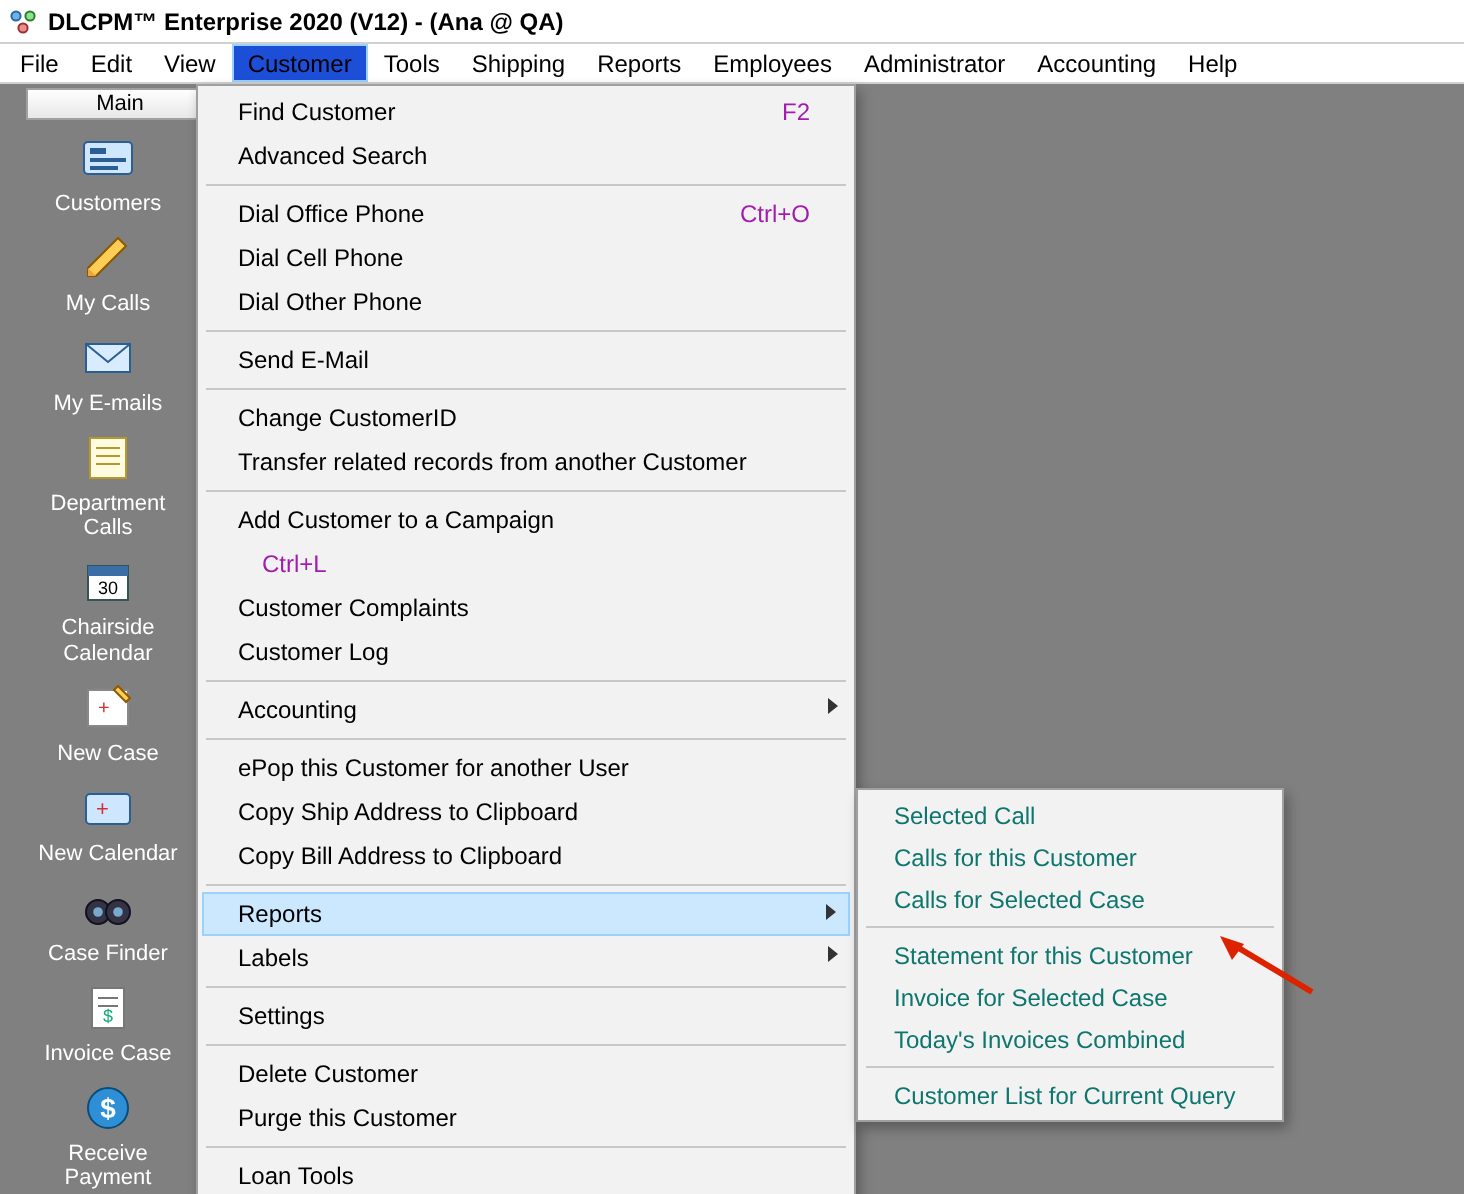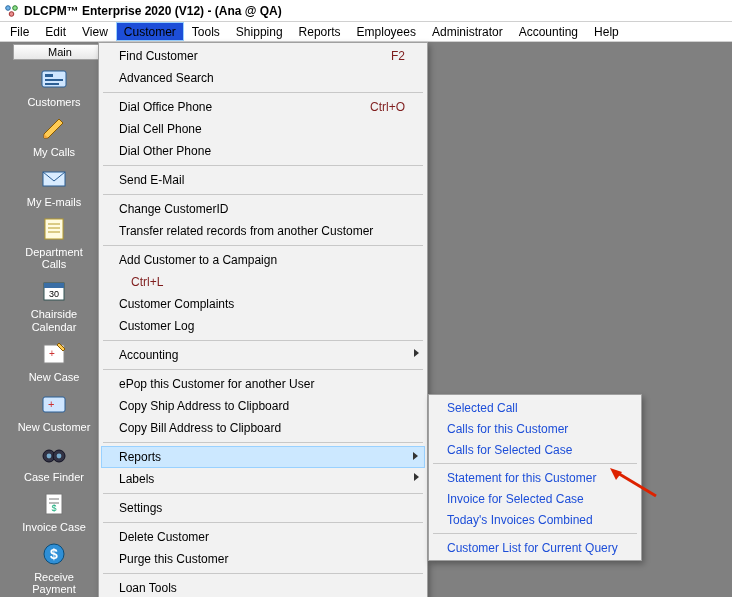--- a/index.html
+++ b/index.html
@@ -103,41 +103,41 @@
     color:#000;
     position:relative;
   }
   .dropdown .row.highlight {
     background:#cce8ff;
     border:1px solid #99d1ff;
     padding:0 19px 0 17px;
     height:22px;
   }
   .dropdown .row .label { flex:1; }
-  .dropdown .row .shortcut { color:#7f1d1d; margin-left:12px; }
+  .dropdown .row .shortcut { color:#a21caf; margin-left:12px; }
   .dropdown .row .arrow {
     position:absolute; right:6px; top:5px;
     width:0;height:0;border-top:4px solid transparent;border-bottom:4px solid transparent;border-left:5px solid #333;
   }
   .dropdown .sep {
     height:1px; background:#c8c8c8; margin:3px 2px;
   }
   .submenu {
     position:absolute;
     top:394px;
     left:428px;
     width:214px;
     background:#f2f2f2;
     border:1px solid #a0a0a0;
     box-shadow:2px 3px 6px rgba(0,0,0,.3);
     padding:2px;
   }
   .submenu .row {
     display:flex; align-items:center;
-    height:21px; padding:0 10px 0 16px; color:#1d4ed8;
+    height:21px; padding:0 10px 0 16px; color:#0f766e;
   }
   .submenu .sep { height:1px; background:#c8c8c8; margin:3px 2px; }
   .red-arrow {
     position:absolute;
     top:468px; left:608px;
     width:50px; height:30px;
     pointer-events:none;
   }
 </style>
 </head>
@@ -262,21 +262,21 @@
       <span>New Case</span>
     </div>
 
     <div class="sidebar-item">
       <span class="icon-box">
         <svg width="30" height="28" viewBox="0 0 30 28">
             <rect x="4" y="7" width="22" height="15" rx="2" fill="#cfe6ff" stroke="#2b5e94"></rect>
             <text x="9" y="18" font-size="11" fill="#c33" font-family="Arial">+</text>
           </svg>
       </span>
-      <span>New Customer</span>
+      <span>New Calendar</span>
     </div>
 
     <div class="sidebar-item">
       <span class="icon-box">
         <svg width="30" height="28" viewBox="0 0 30 28">
             <circle cx="10" cy="16" r="6" fill="#334" stroke="#112"></circle>
             <circle cx="20" cy="16" r="6" fill="#334" stroke="#112"></circle>
             <circle cx="10" cy="16" r="2.4" fill="#7ac"></circle>
             <circle cx="20" cy="16" r="2.4" fill="#7ac"></circle>
           </svg>

